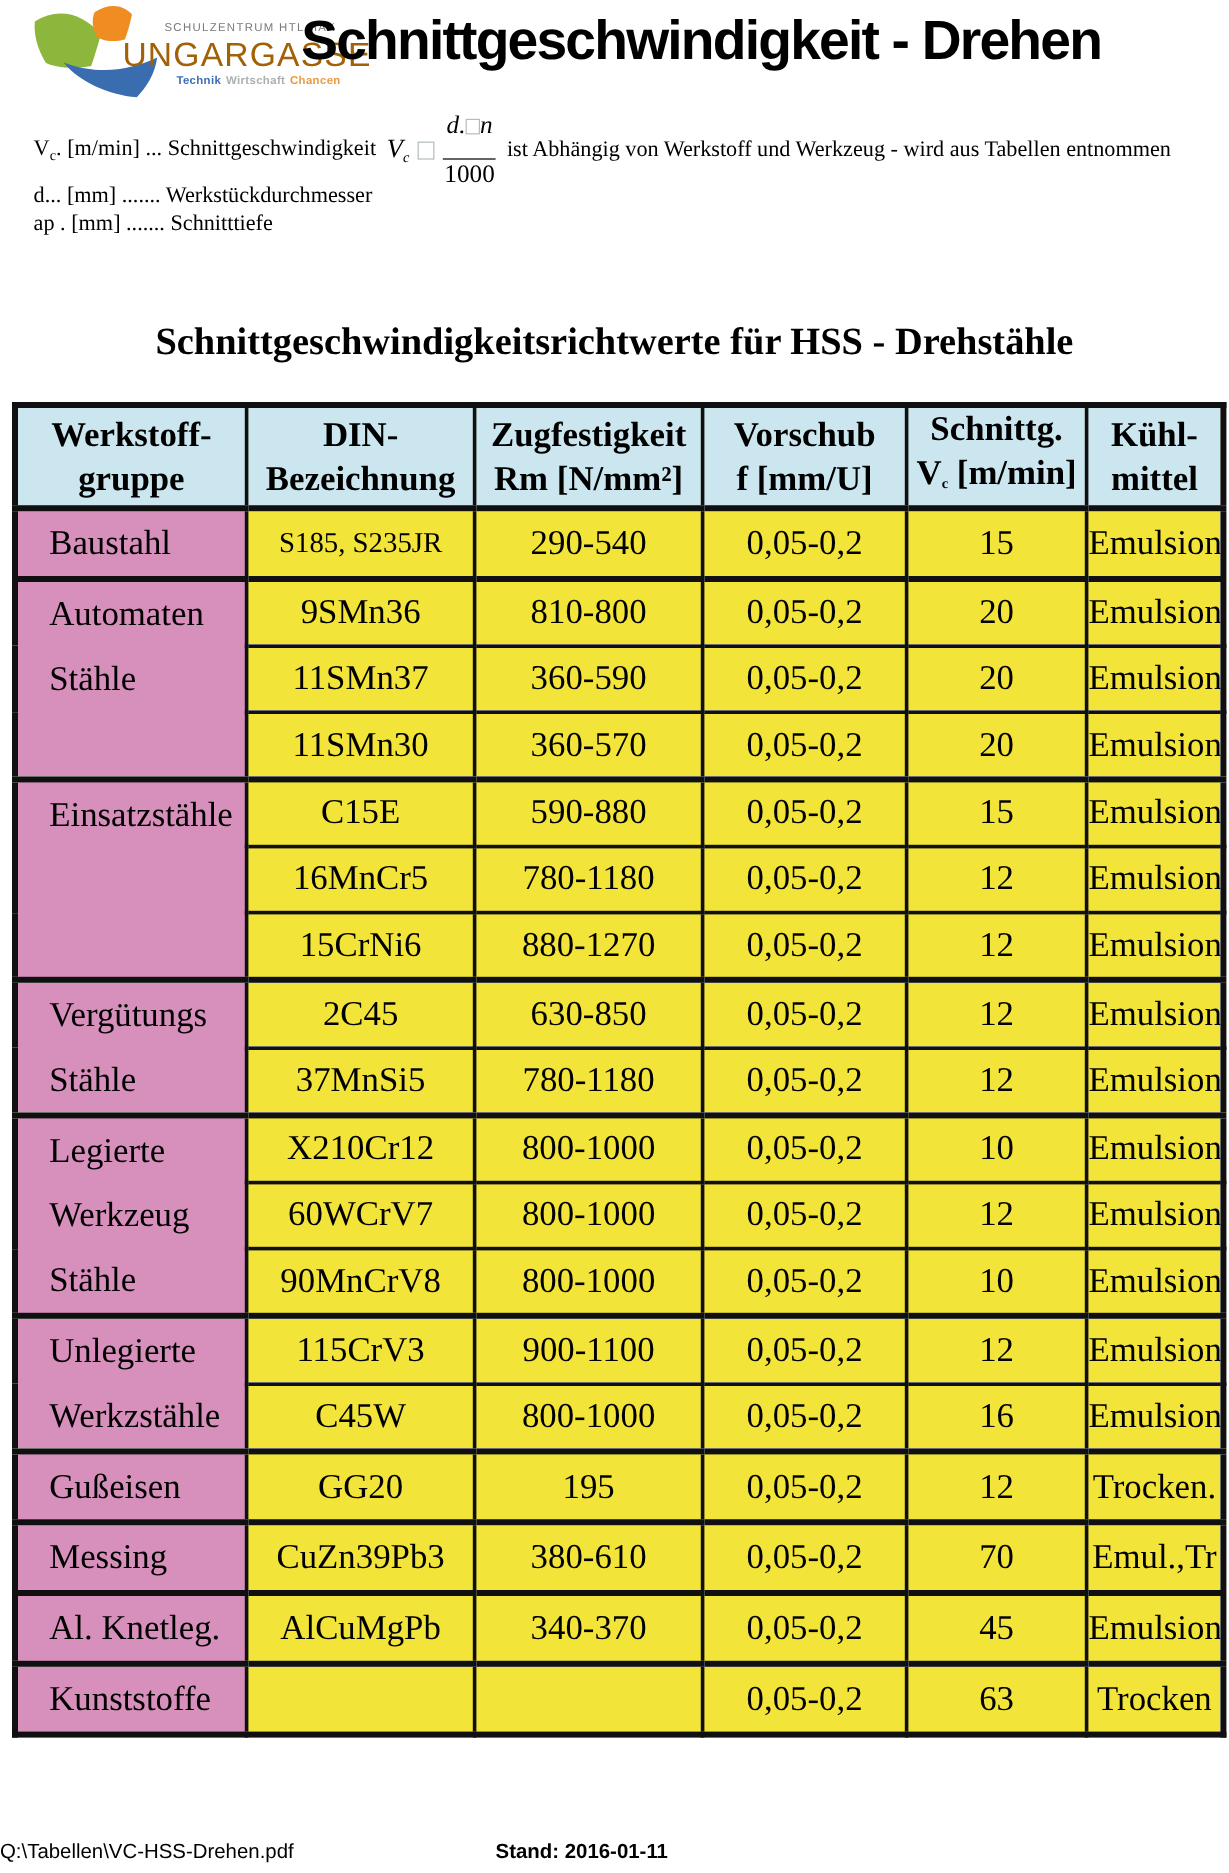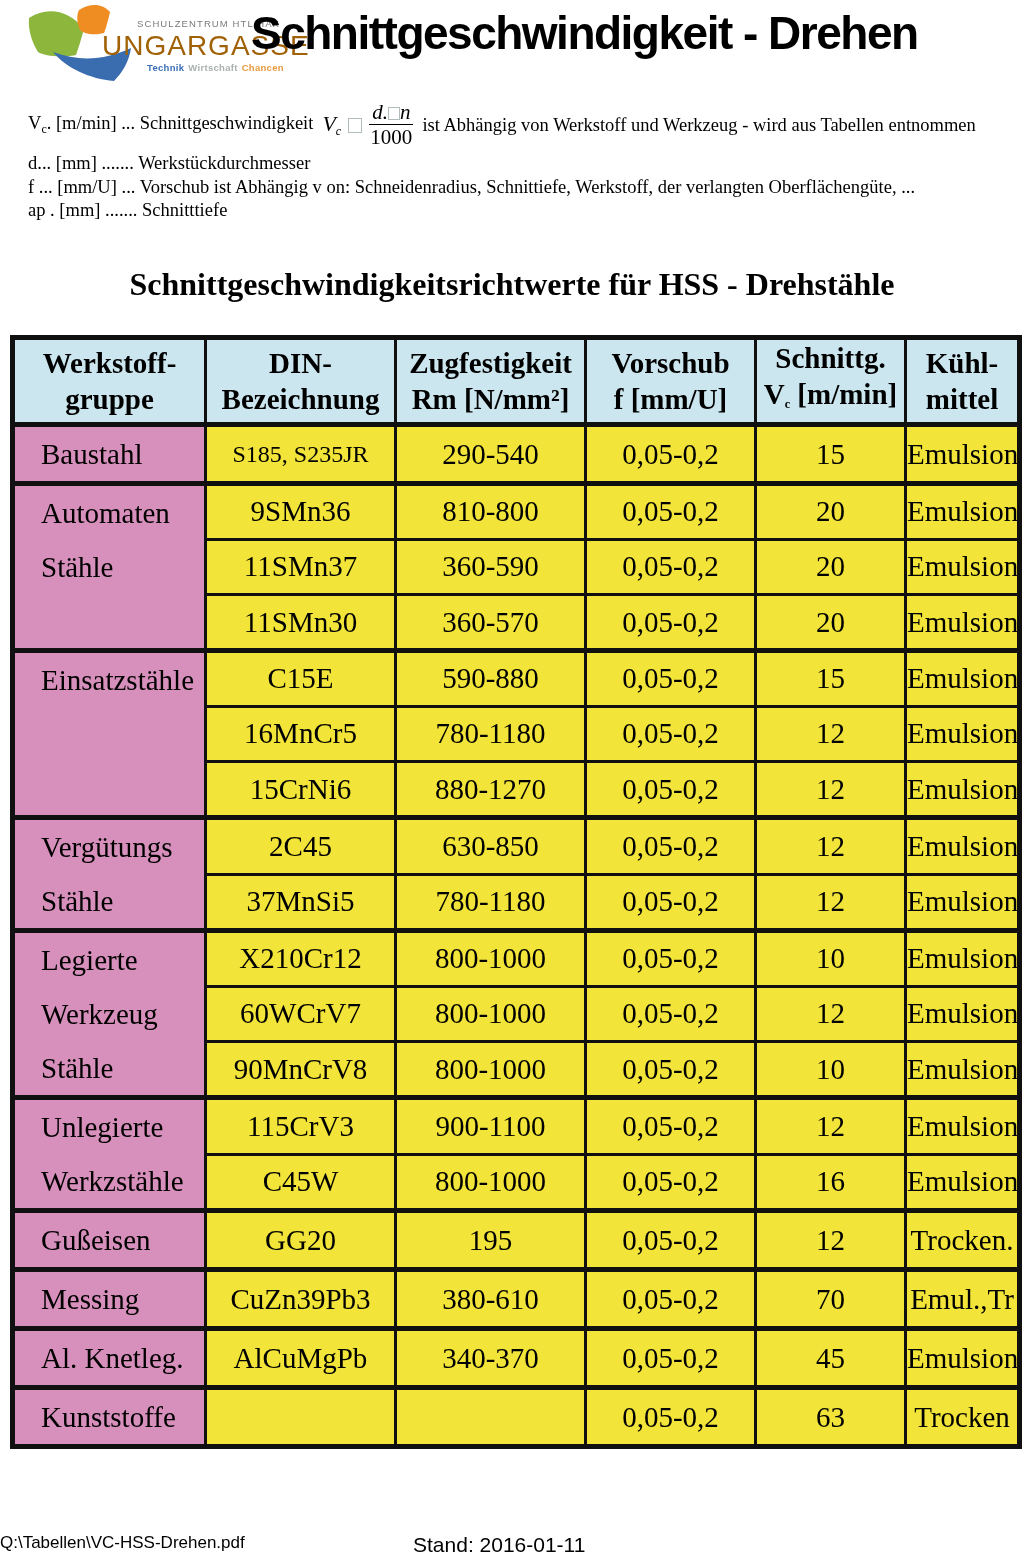--- a/index.html
+++ b/index.html
@@ -30,21 +30,21 @@
   
   .defs{position:absolute;left:28px;top:98px;width:990px;font-size:18.5px;}
   .def-formula-line{display:flex;align-items:center;height:54px;gap:9px;white-space:nowrap;}
   .def-line{line-height:23.5px;white-space:nowrap;}
   sub.tiny{font-size:12px;vertical-align:-4px;}
   .mbox{display:inline-block;width:12px;height:13px;border:1.4px solid #b3bcbc;
         vertical-align:-1px;}
   .mbox.sm{width:10px;height:11px;}
   .formula{display:inline-flex;align-items:center;gap:7px;font-style:italic;font-size:22px;}
   .frac{display:inline-flex;flex-direction:column;align-items:center;font-size:21px;line-height:1.1;}
-  .frac .num{border-bottom:1.8px solid #000;padding:0 3px 0 3px;}
+  .frac .num{border-bottom:1.8px solid #000;padding:0 3px 16px 3px;}
   .frac .den{font-style:normal;padding-top:1px;}
 
   
   .table-title{position:absolute;left:0;top:266px;width:1024px;text-align:center;
       font-weight:bold;font-size:32px;}
 
   
   table.rt{border-collapse:collapse;position:absolute;left:10px;top:335px;
       table-layout:fixed;width:1007px;}
   table.rt th,table.rt td{border:3px solid var(--bdr);overflow:hidden;}
@@ -58,21 +58,21 @@
   td.val.small{font-size:24px;}
   tr.gfirst td{border-top:5px solid var(--bdr);}
   tr.ginner td{border-top:2px solid var(--bdr);}
   .mat-line{height:54px;display:flex;align-items:center;padding-left:26px;font-size:29px;}
   .th-line{line-height:36px;}
 
   
   .footer-left{position:absolute;left:0px;top:1533px;font-family:var(--sans);
       font-size:17px;}
   .footer-center{position:absolute;left:413px;top:1533px;font-family:var(--sans);
-      font-size:21px;}
+      font-size:17px;font-weight:bold;}
 </style>
 </head>
 <body>
 
 <div class="logo">
   <svg width="235" height="92" viewBox="0 0 235 92">
     <path d="M4,16 C22,4 44,8 59,27 C56,38 53,47 51,53 C36,56 19,54 13,50 C6,39 3,26 4,16 Z" fill="#8cb63c"></path>
     <path d="M54,8 C66,0 78,2 85,10 C83,19 81,26 79,31 C67,34 58,31 55,28 C51,19 52,12 54,8 Z" fill="#ef8d22"></path>
     <path d="M28,50 C55,60 80,58 106,46 C104,60 97,71 89,79 C65,77 41,66 28,50 Z" fill="#3a6cb0"></path>
   </svg>
@@ -91,21 +91,20 @@
       <span class="mbox"></span>
       <span class="frac">
         <span class="num"><span>d.</span><span class="mbox sm"></span><span>n</span></span>
         <span class="den">1000</span>
       </span>
     </span>
     <span>ist Abhängig von Werkstoff und Werkzeug - wird aus Tabellen entnommen</span>
   </div>
   <div id="def-lines">
       <div class="def-line">d... [mm] ....... Werkstückdurchmesser</div>
-      <div class="def-line">f ... [mm/U] ... Vorschub ist Abhängig v on: Schneidenradius, Schnittiefe, Werkstoff,  der verlangten Oberflächengüte, ...</div>
       <div class="def-line">ap . [mm] ....... Schnitttiefe</div>
     </div>
 </div>
 
 <div class="table-title">Schnittgeschwindigkeitsrichtwerte für HSS - Drehstähle</div>
 
 <table class="rt">
   <colgroup>
     <col style="width:193px">
       <col style="width:190px">

